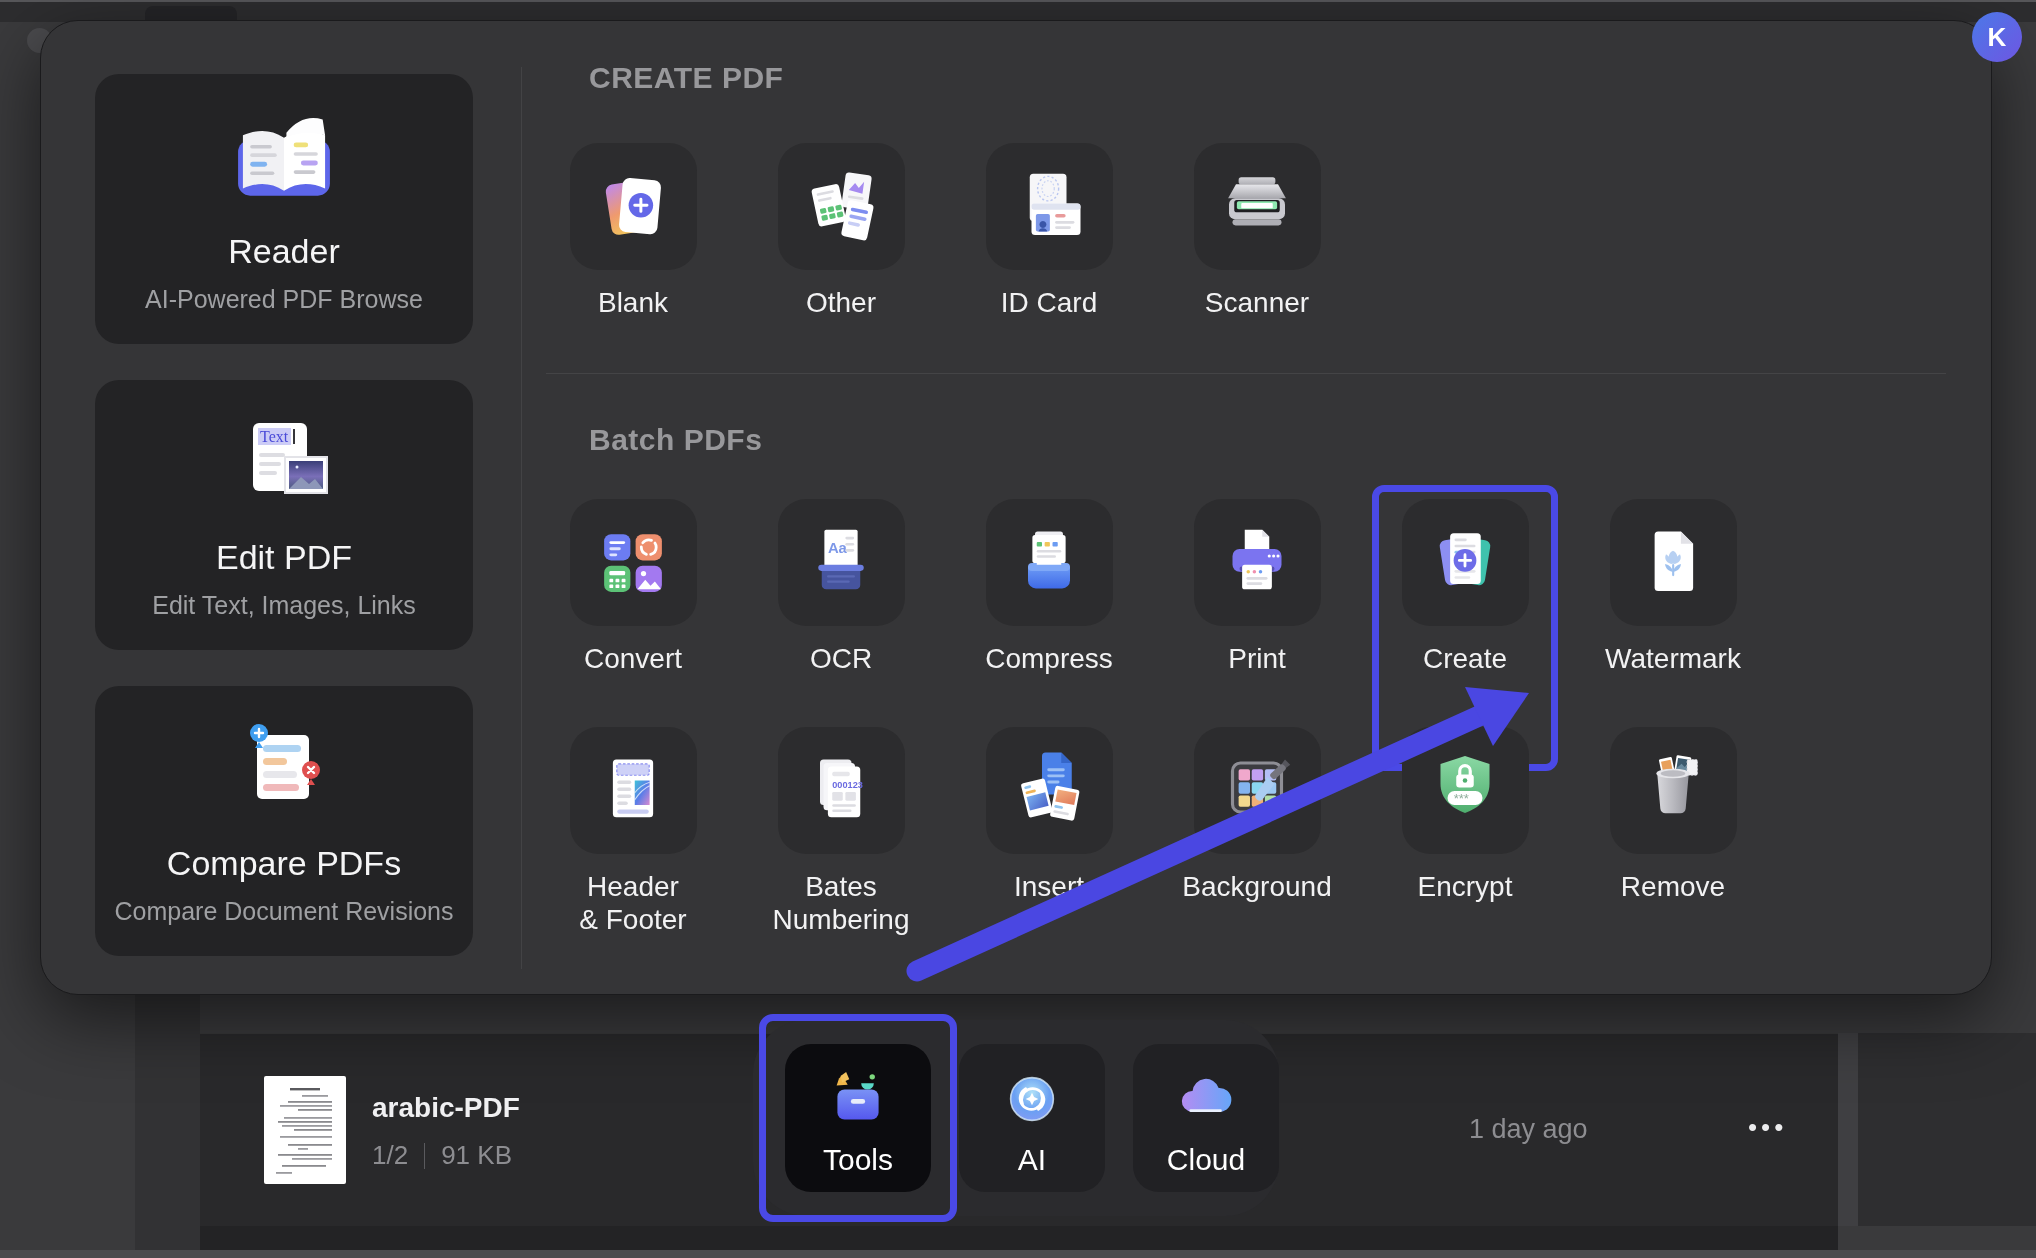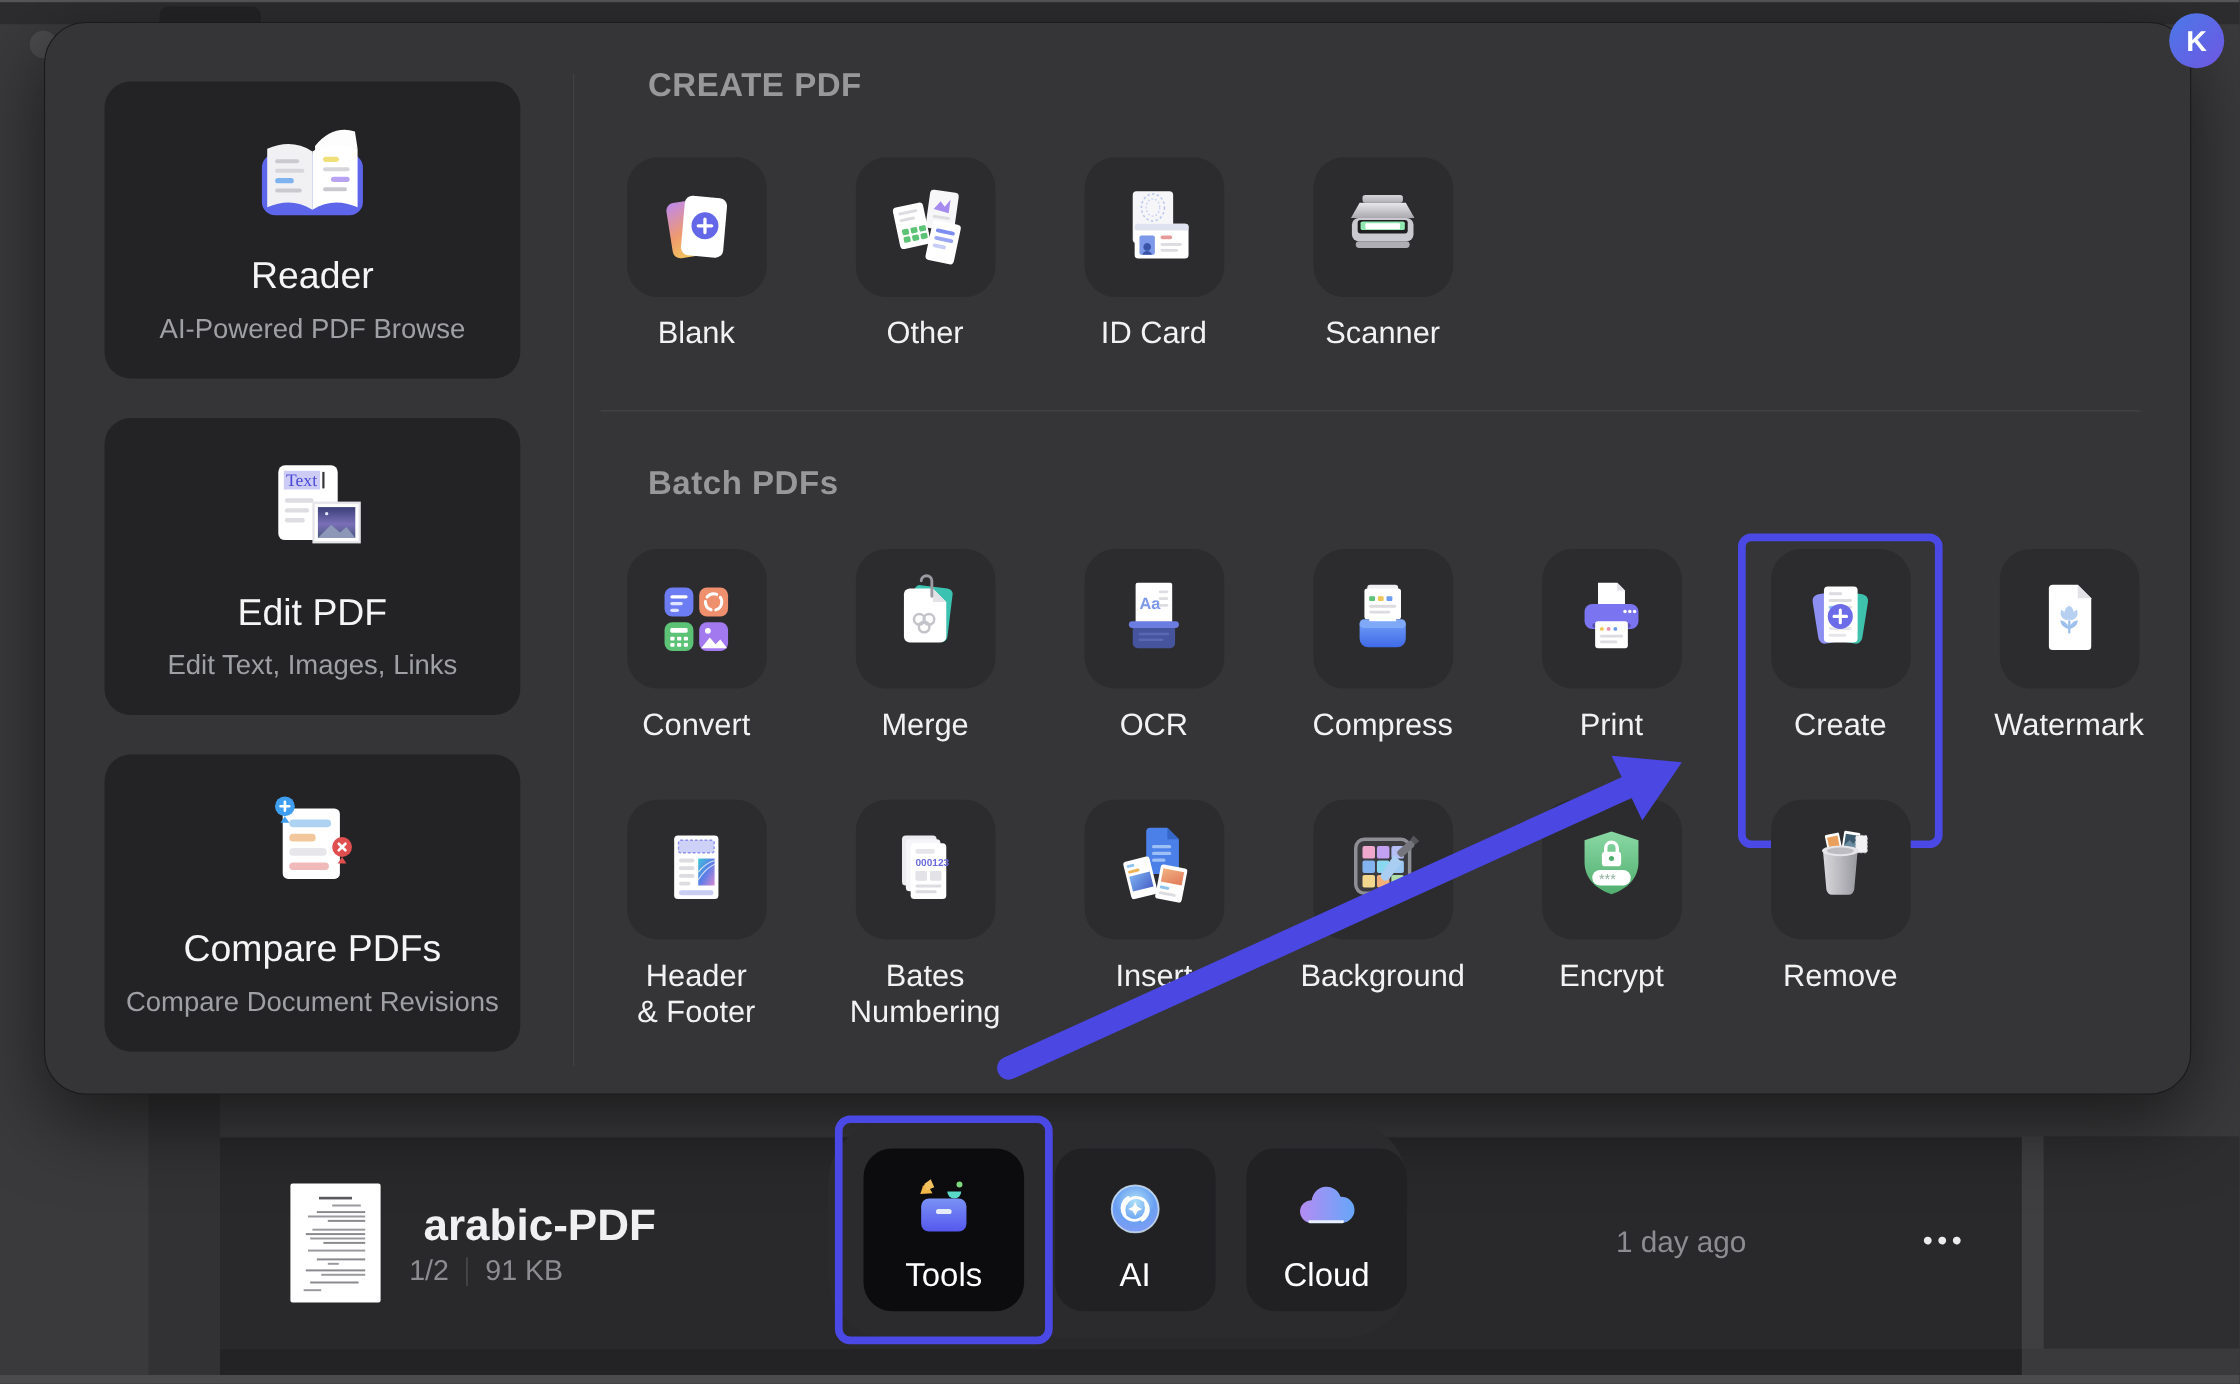--- a/index.html
+++ b/index.html
@@ -67,21 +67,21 @@
     align-items:center;justify-content:center;gap:4px;position:relative;cursor:pointer;}
   .dock-btn .dock-icon{height:80px;display:flex;align-items:center;justify-content:center;}
   .dock-btn .dock-label{font-size:30px;color:#fff;}
   .dock-btn.highlighted{background:#0c0c0f;}
   .dock-btn.highlighted::after{content:'';position:absolute;left:50%;top:50%;transform:translate(-50%,-50%);
     width:184px;height:194px;border:7px solid var(--accent);border-radius:14px;pointer-events:none;}
 
   
   .file-thumb{left:264px;top:1076px;width:82px;height:108px;background:#fff;border-radius:2px;
     display:flex;align-items:center;justify-content:center;z-index:30;}
-  .file-title{left:372px;top:1092px;font-size:40px;font-weight:bold;color:#f0f0f2;z-index:30;margin-left:13px;}
+  .file-title{left:372px;top:1092px;font-size:28px;font-weight:bold;color:#f0f0f2;z-index:30;}
   .file-meta{left:372px;top:1140px;display:flex;align-items:center;font-size:26px;color:#8d8d91;z-index:30;}
   .file-meta .sep{width:1px;height:26px;background:#5a5a5e;margin:0 16px;}
   .file-time{left:1469px;top:1114px;font-size:27px;color:#8d8d91;z-index:30;}
   .menu-dots{left:1748px;top:1112px;font-size:26px;color:#ececee;letter-spacing:4px;z-index:30;cursor:pointer;}
 
   .arrow-layer{left:0;top:0;width:2036px;height:1258px;pointer-events:none;z-index:50;}
 
   svg{display:block;}
 </style>
 </head>
@@ -342,38 +342,20 @@
 <path d="M53 78 l9-11 6 7 5-5 7 9z" fill="#ffffff"></path>
 </svg>
           </span>
         </div>
         <div class="tile-label">Convert</div>
       </div>
       <div class="tile-cell">
         <div class="tile-box">
           <span>
             <svg width="84" height="84" viewBox="0 0 96 96">
-<rect x="34" y="14" width="40" height="56" rx="6" fill="#3cc2b0" transform="rotate(7 54 42)"></rect>
-<path d="M26 22 a6 6 0 0 1 6-6 h24 l14 14 v36 a6 6 0 0 1 -6 6 h-32 a6 6 0 0 1 -6 -6z" fill="#ffffff"></path>
-<path d="M56 16 l14 14 h-14z" fill="#e2e2e7"></path>
-<path d="M44 8 c0-7 11-7 11 0 v16" stroke="#9a9aa2" stroke-width="3" fill="none" stroke-linecap="round"></path>
-<g stroke="#c3c3ca" stroke-width="2.6" fill="none">
-<circle cx="42" cy="48" r="5.5"></circle>
-                <circle cx="52" cy="48" r="5.5"></circle>
-                <circle cx="47" cy="56" r="5.5"></circle>
-              </g>
-</svg>
-          </span>
-        </div>
-        <div class="tile-label">Merge</div>
-      </div>
-      <div class="tile-cell">
-        <div class="tile-box">
-          <span>
-            <svg width="84" height="84" viewBox="0 0 96 96">
 <rect x="29" y="10" width="38" height="44" rx="2" fill="#ffffff"></rect>
 <text x="33" y="37" font-size="17" font-weight="bold" fill="#7d98e8" font-family="Liberation Sans, sans-serif">Aa</text>
 <rect x="53" y="18" width="10" height="3" rx="1.5" fill="#dcdce1"></rect>
 <rect x="53" y="25" width="10" height="3" rx="1.5" fill="#dcdce1"></rect>
 <rect x="53" y="32" width="10" height="3" rx="1.5" fill="#dcdce1"></rect>
 <rect x="22" y="50" width="52" height="7" rx="3.5" fill="#6b7de0"></rect>
 <path d="M26 57 h44 v16 a5 5 0 0 1 -5 5 h-34 a5 5 0 0 1 -5 -5z" fill="#46549e"></path>
 <rect x="32" y="62" width="32" height="2.6" rx="1.3" fill="#5a68b4"></rect>
 <rect x="32" y="68" width="26" height="2.6" rx="1.3" fill="#5a68b4"></rect>
 </svg>

